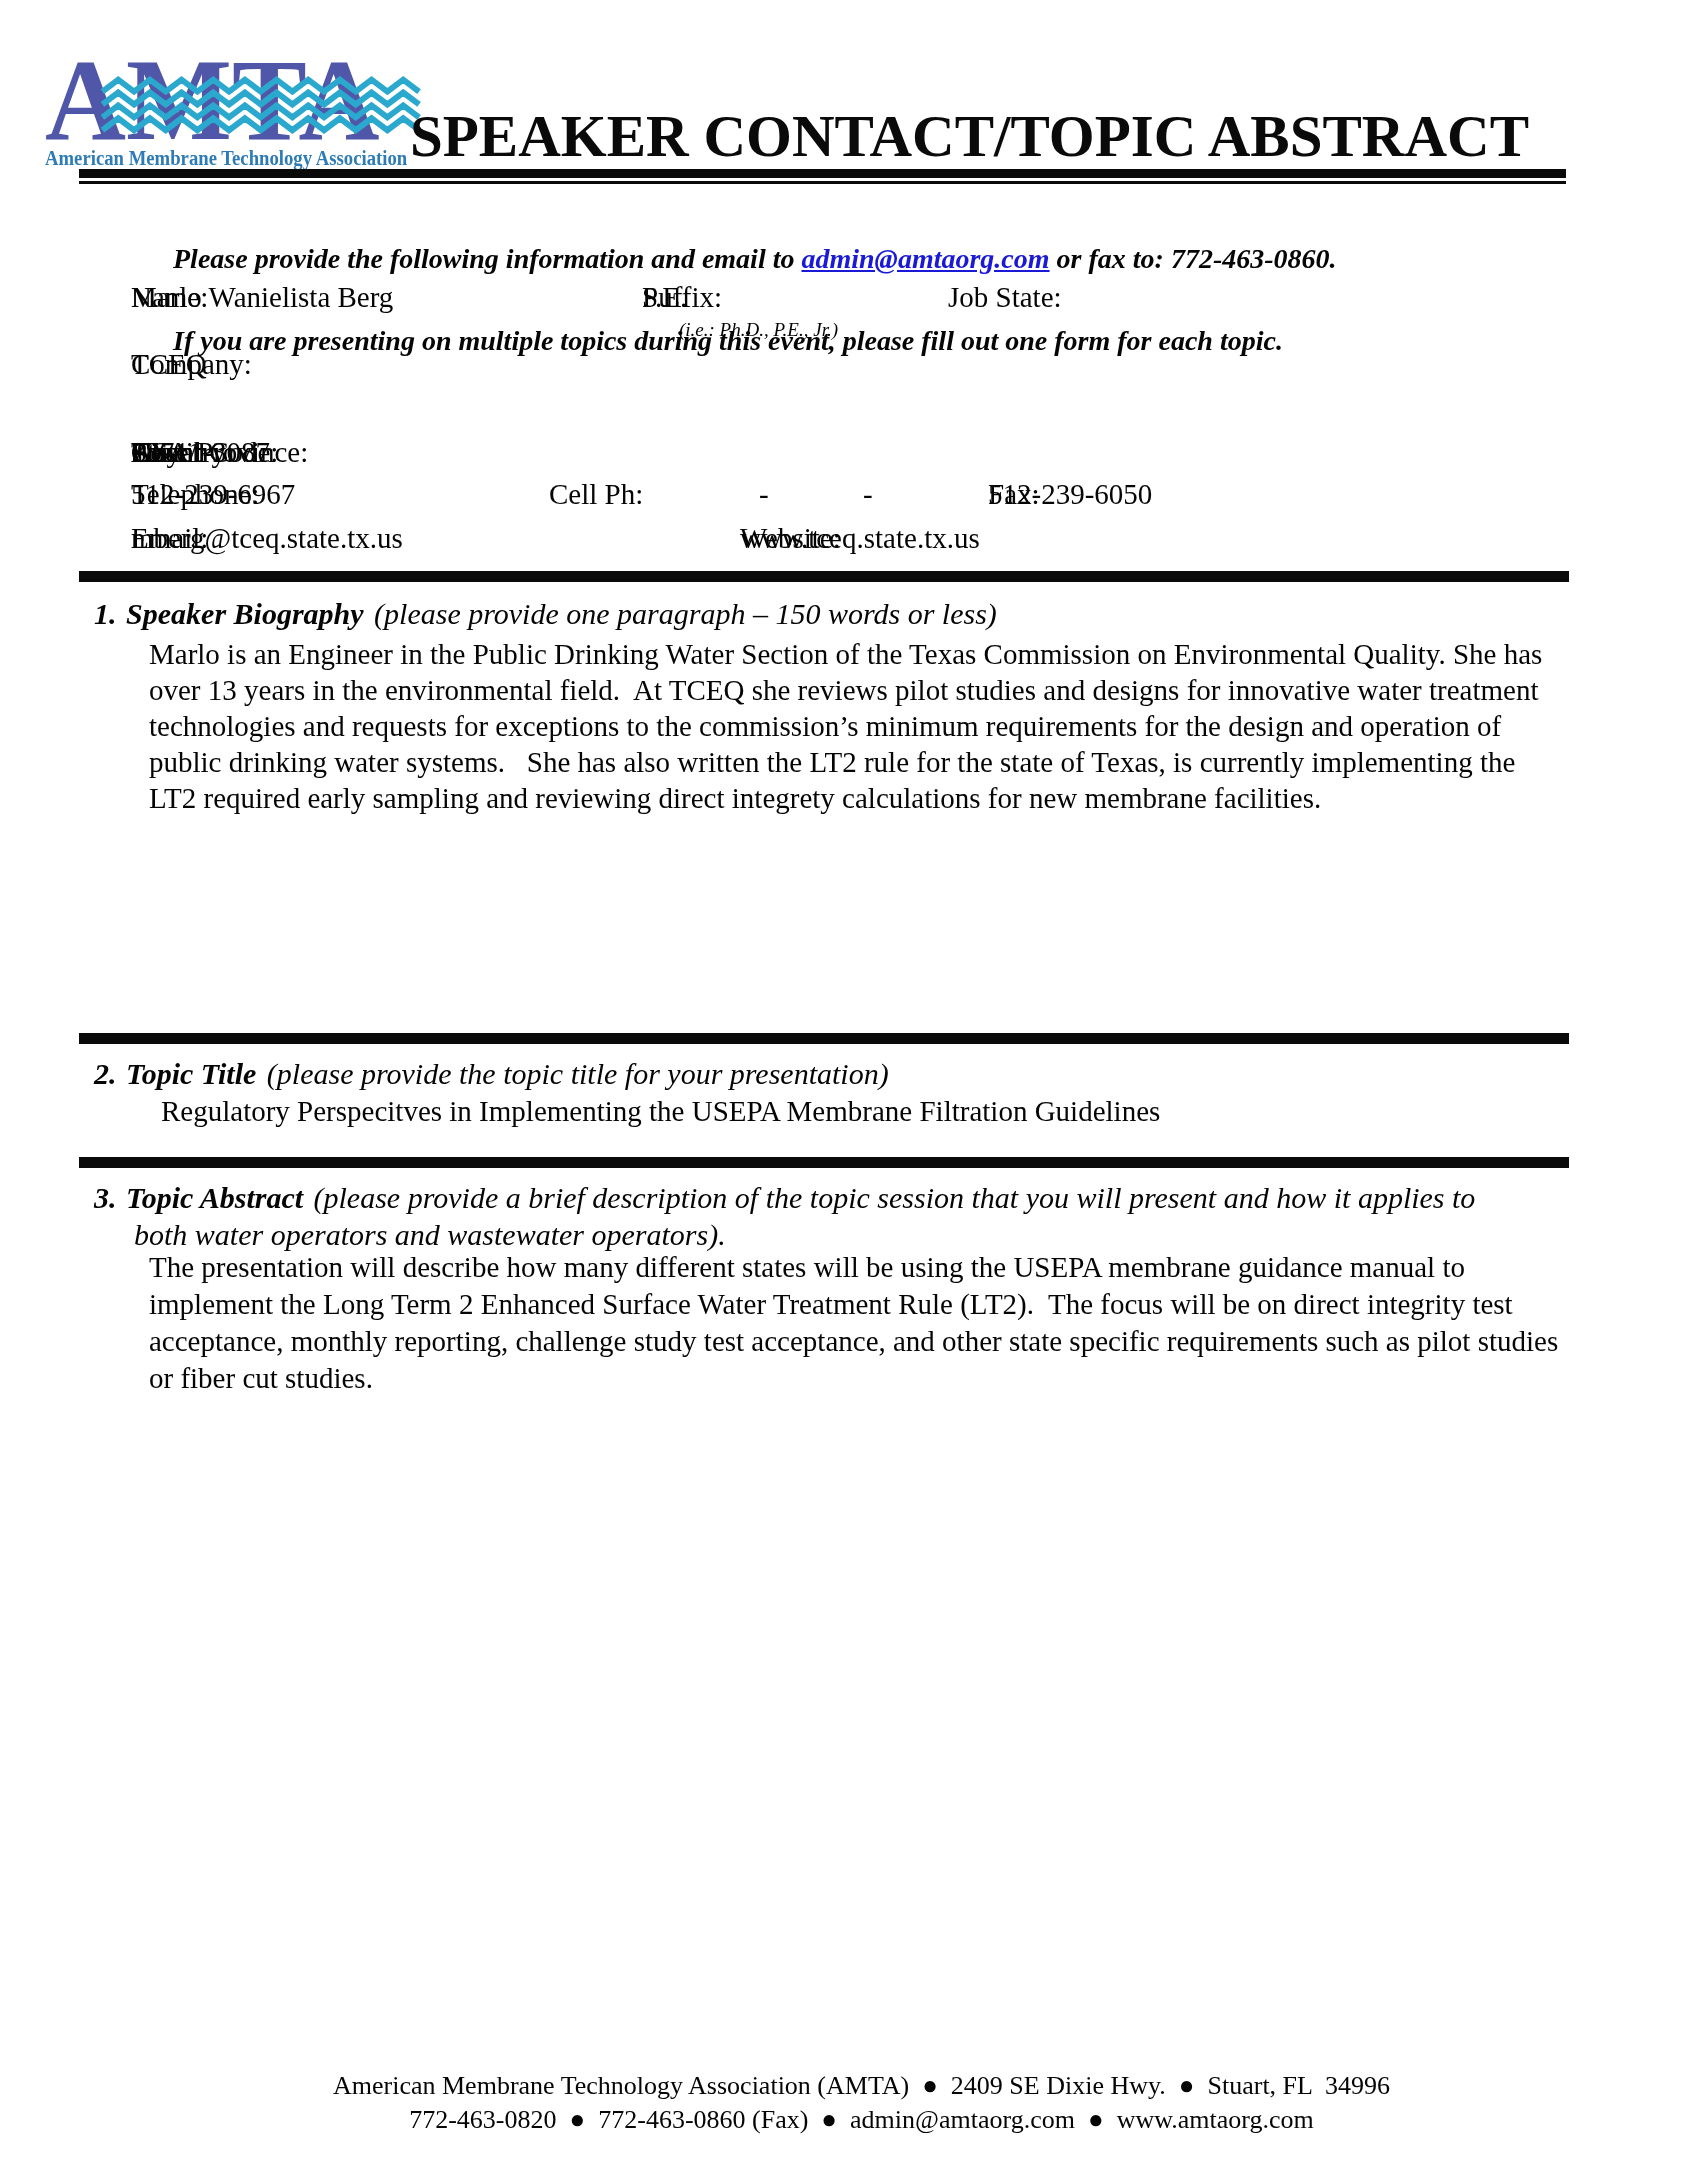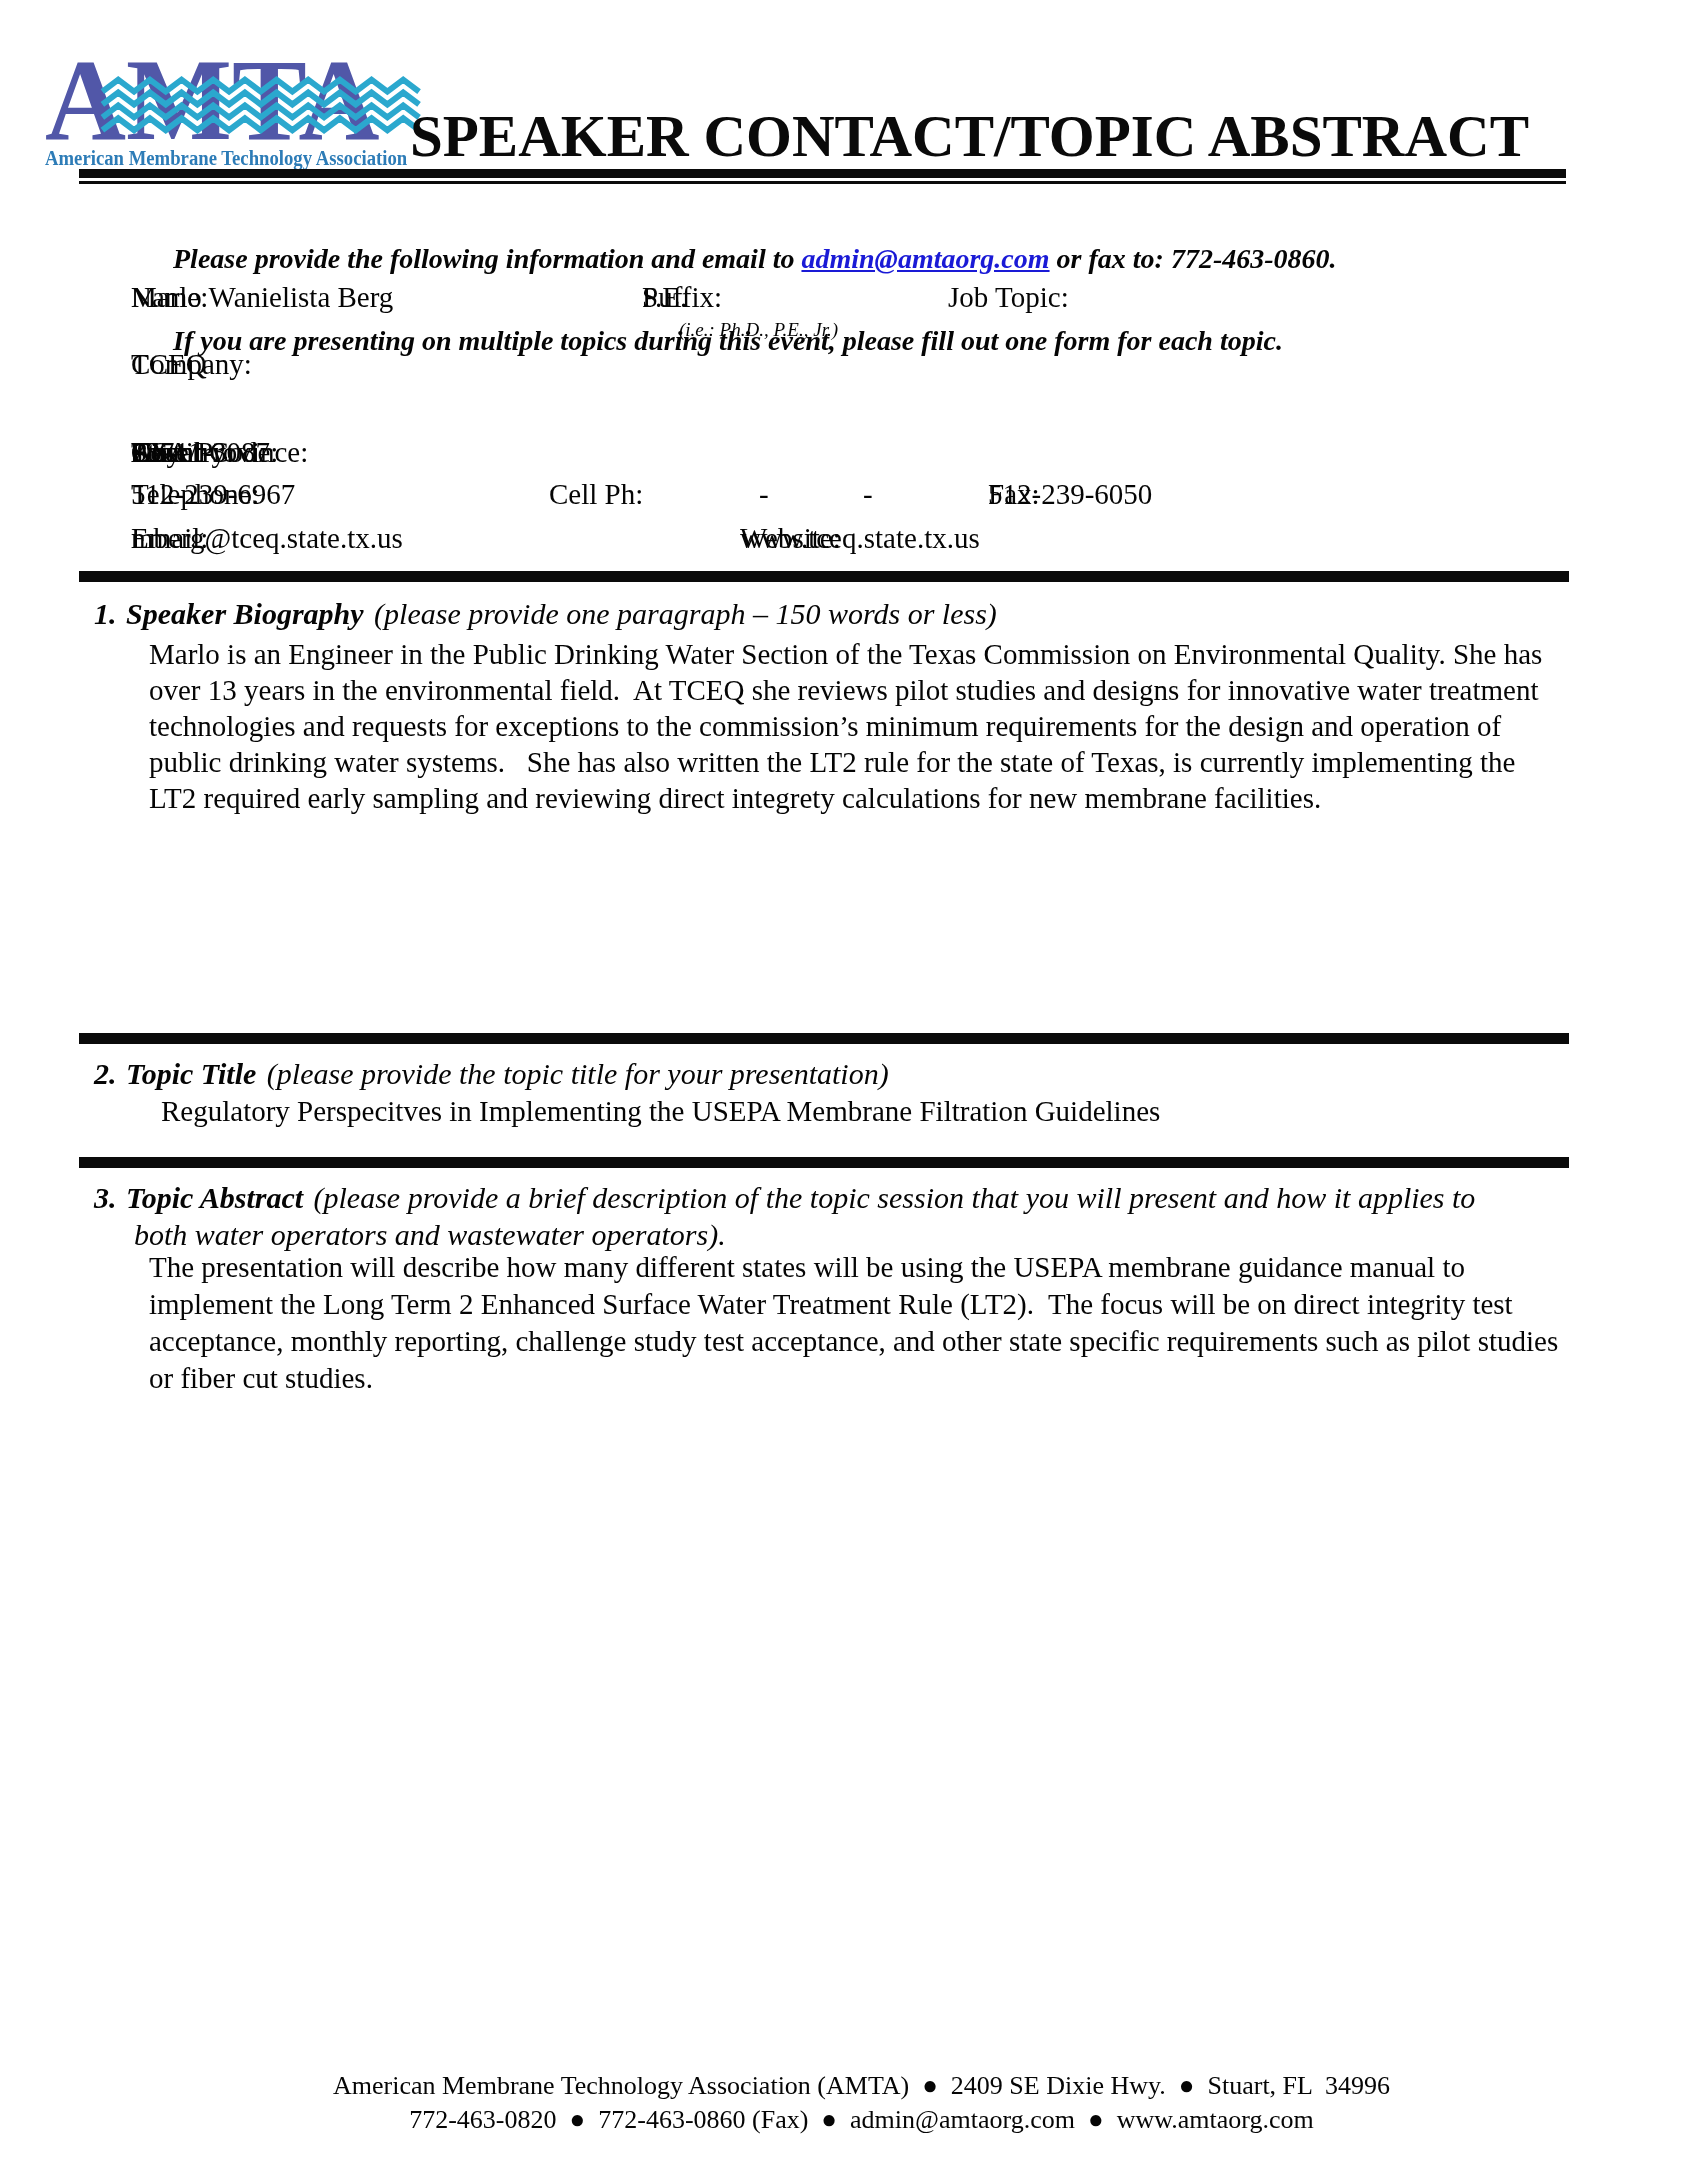--- a/index.html
+++ b/index.html
@@ -97,21 +97,21 @@
   </div>
 
   <div class="abs instructions">
     <span>Please provide the following information and email to </span><span class="email-link">admin@amtaorg.com</span><span> or fax to: 772-463-0860.</span><br>
     <span>If you are presenting on multiple topics during this event, please fill out one form for each topic.</span>
   </div>
 
   <div class="abs crow" style="top:281px;">
     <span style="left:131px;"><span class="lbl">Name:</span><span>Marlo Wanielista Berg</span></span>
     <span style="left:642px;"><span class="lbl">Suffix:</span><span>P.E.</span></span>
-    <span style="left:948px;"><span class="lbl">Job Topic:</span><span></span></span>
+    <span style="left:948px;"><span class="lbl">Job State:</span><span></span></span>
   </div>
   <div class="abs suffix-note">(i.e.: Ph.D., P.E., Jr.)</div>
 
   <div class="abs crow" style="top:348px;">
     <span style="left:131px;"><span class="lbl">Company:</span><span>TCEQ</span></span>
   </div>
 
 
   <div class="abs crow pairs" style="top:436px;">
     <span style="left:131px;"><span class="lbl">City:</span><span class="pv">Austin</span><span class="lbl">State/Province:</span><span class="pv">TX</span><span class="lbl">Postal Code:</span><span class="pv">78711-3087</span><span class="lbl">Country:</span><span>USA</span></span>

